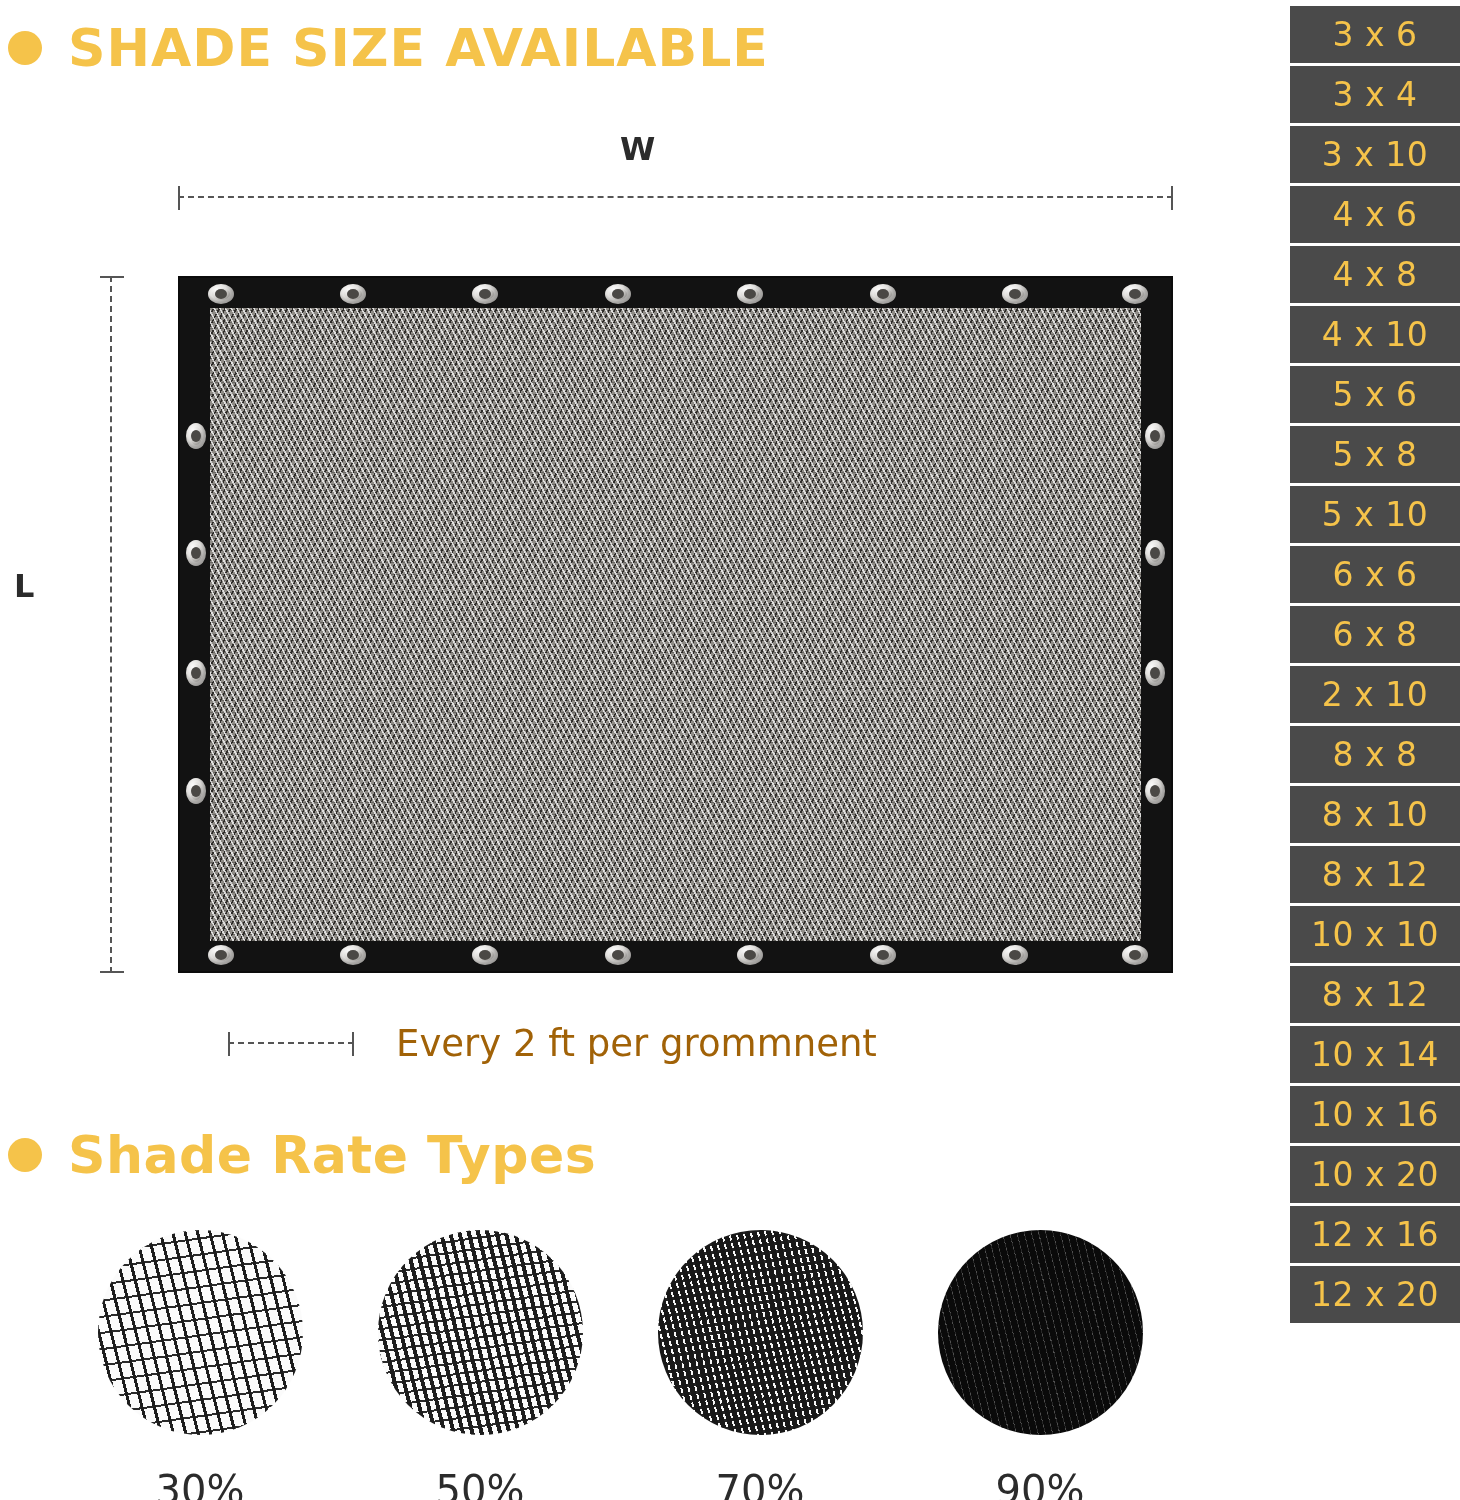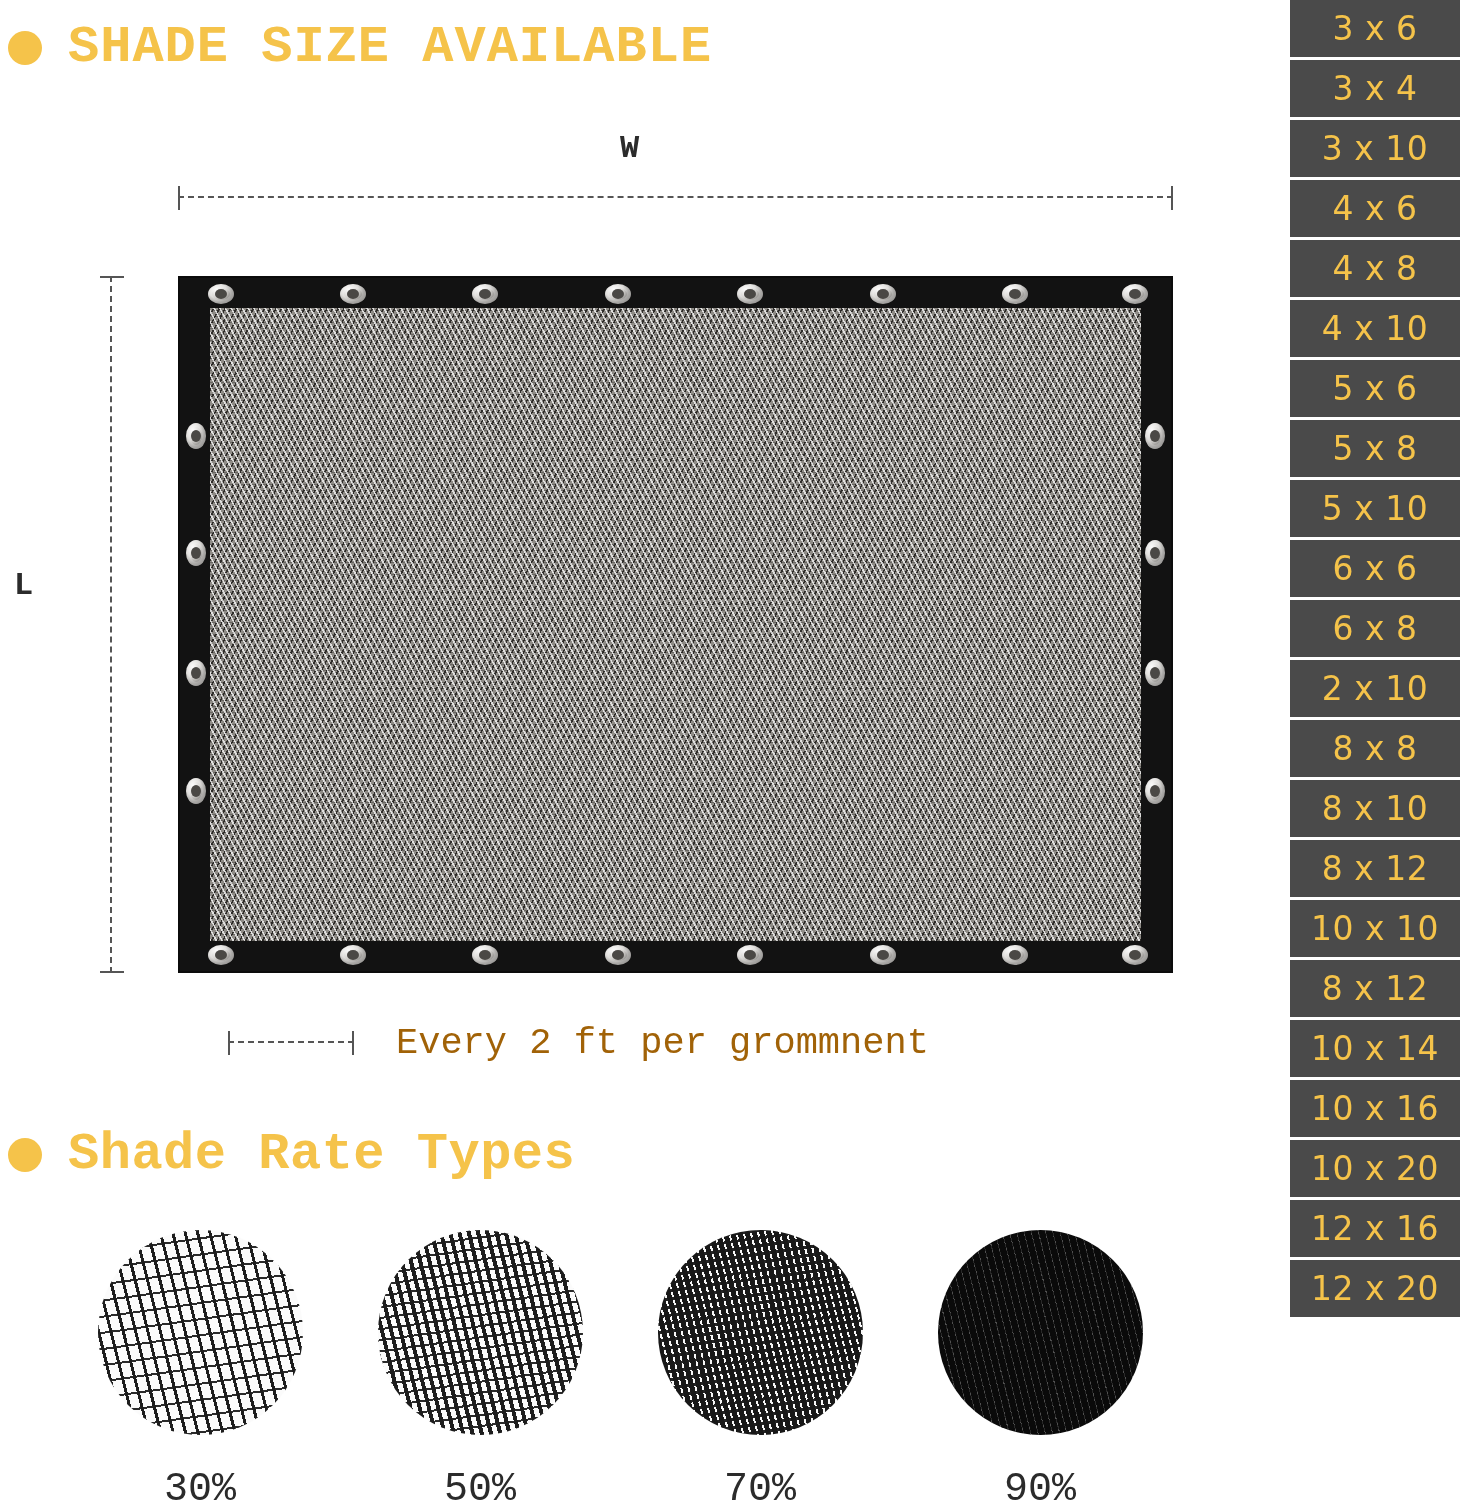--- a/index.html
+++ b/index.html
@@ -15,21 +15,20 @@
     overflow: hidden;
   }
 
   
   #main-panel {
     position: absolute;
     left: 0;
     top: 0;
     width: 1214px;
     height: 1500px;
-    font-family: Liberation Mono, monospace;
   }
 
   
   .section-heading {
     position: absolute;
     display: flex;
     align-items: center;
     gap: 26px;
   }
   .bullet-dot {
@@ -254,20 +253,21 @@
 
   
   #size-list {
     position: absolute;
     right: 0;
     top: 0;
     width: 170px;
     display: flex;
     flex-direction: column;
     gap: 3px;
+    padding-top: 6px;
     box-sizing: border-box;
   }
   .size-chip {
     height: 57px;
     background: #4a4a4a;
     color: #f5c34a;
     font-size: 33px;
     display: flex;
     align-items: center;
     justify-content: center;

